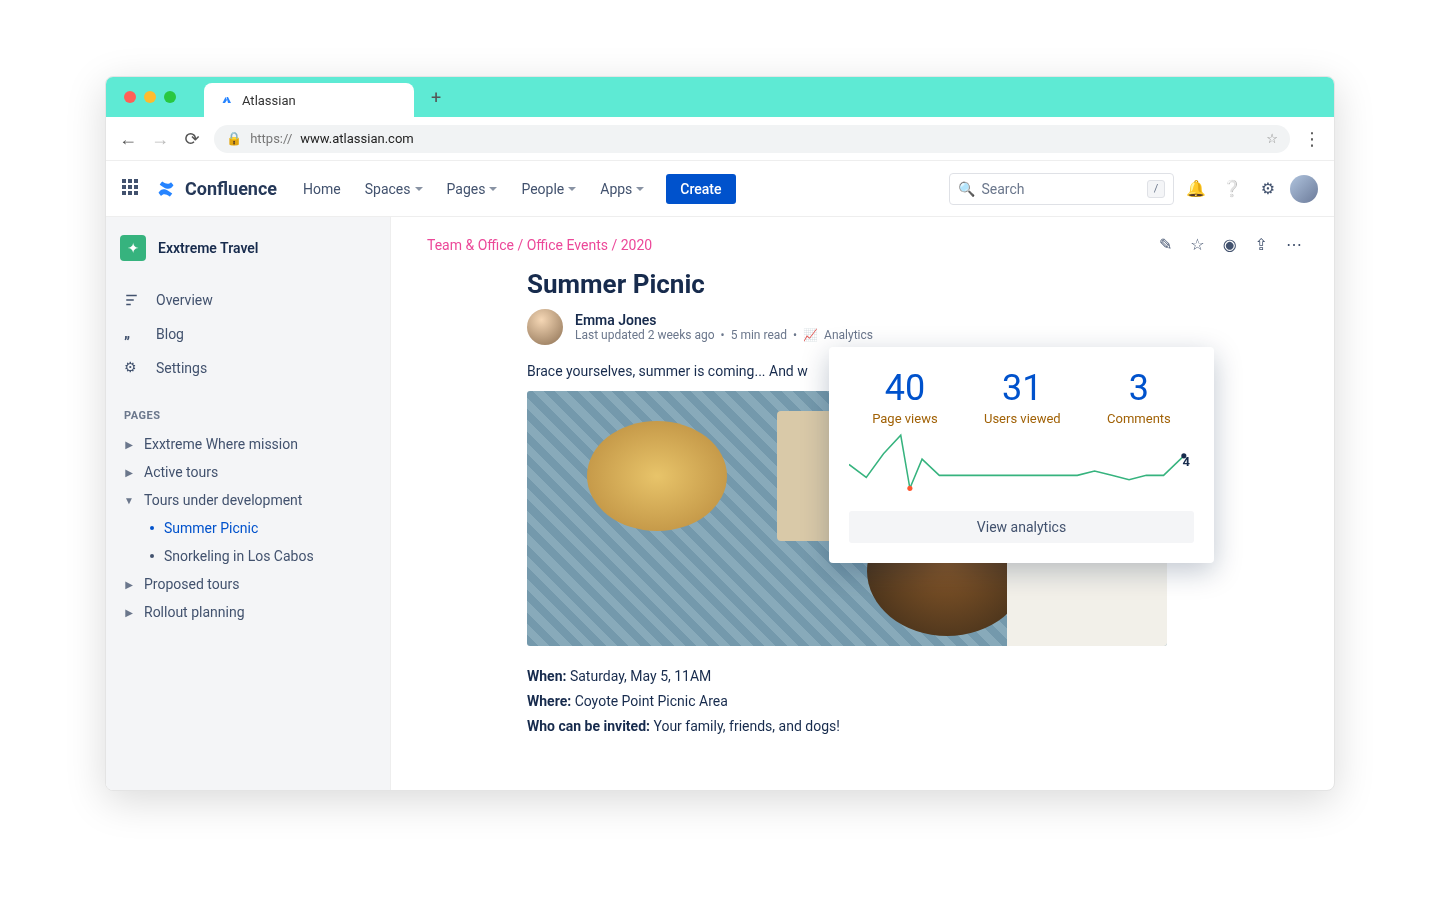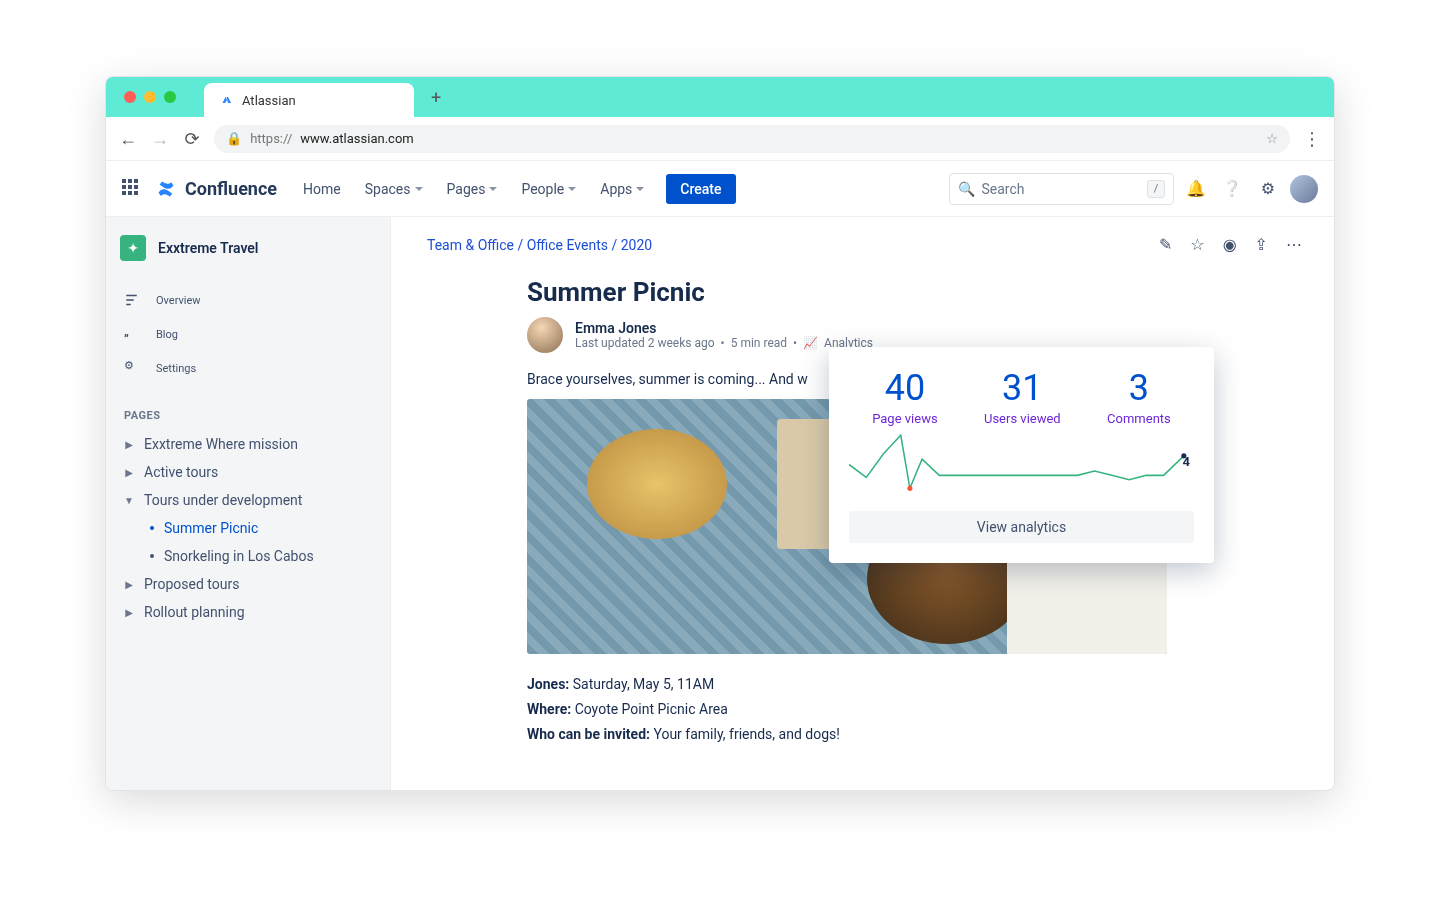--- a/index.html
+++ b/index.html
@@ -28,52 +28,52 @@
 .spacer{flex:1;}
 .search { display:flex; align-items:center; background:#fff; border:1px solid #dfe1e6; border-radius:4px; height:32px; width:225px; padding:0 8px; color:#6b778c; font-size:14px; gap:6px;}
 .search .slash{ margin-left:auto; background:#f4f5f7; border:1px solid #dfe1e6; border-radius:3px; width:18px; height:18px; display:flex; align-items:center; justify-content:center; font-size:11px;}
 .icon-btn { width:28px; height:28px; display:flex; align-items:center; justify-content:center; color:#42526e;}
 .avatar { width:28px; height:28px; border-radius:50%; background:linear-gradient(135deg,#b0c4de,#6b7a99);}
 .main { flex:1; display:flex; overflow:hidden;}
 .sidebar { width:285px; background:#f4f5f7; border-right:1px solid #eee; padding:18px 14px; overflow-y:auto;}
 .space-hdr { display:flex; align-items:center; gap:12px; margin-bottom:22px;}
 .space-ico { width:26px; height:26px; background:#36b37e; border-radius:4px; display:flex; align-items:center; justify-content:center; color:#fff; font-size:14px;}
 .space-name { font-weight:600; color:#172b4d; font-size:14px;}
-.side-item { display:flex; align-items:center; gap:14px; padding:8px 4px; color:#42526e; font-size:11px;}
+.side-item { display:flex; align-items:center; gap:14px; padding:8px 4px; color:#42526e; font-size:14px;}
 .side-item svg,.side-item .ico{width:18px;height:18px;flex-shrink:0;}
 .section-label { font-size:11px; font-weight:700; color:#6b778c; letter-spacing:0.5px; margin:24px 0 8px 4px;}
 .tree-item { display:flex; align-items:center; gap:8px; padding:6px 2px; color:#42526e; font-size:14px;}
 .tree-item .tw{width:14px; display:flex; justify-content:center; color:#6b778c; font-size:10px;}
 .sub-item { display:flex; align-items:center; gap:10px; padding:6px 0 6px 30px; color:#42526e; font-size:14px;}
 .sub-item .bullet{width:4px;height:4px;background:#42526e;border-radius:50%;}
 .sub-item.active{color:#0052cc;}
 .sub-item.active .bullet{background:#0052cc;}
 .content { flex:1; padding:20px 36px; position:relative; overflow:hidden;}
-.crumbs { color:#1d4ed8; font-size:14px; margin-bottom:24px;}
+.crumbs { color:#ec4899; font-size:14px; margin-bottom:16px;}
 .page-actions { position:absolute; right:32px; top:18px; display:flex; gap:18px; color:#42526e;}
 .title { font-size:26px; font-weight:700; color:#172b4d; margin-bottom:10px; margin-left:100px;}
 .byline { display:flex; gap:12px; margin-left:100px; align-items:center;}
 .av2{width:36px;height:36px;border-radius:50%;background:radial-gradient(circle at 40% 30%,#f5d7b5,#8b6f52);}
 .byline-txt .nm{font-weight:600;color:#172b4d;font-size:14px;}
 .byline-txt .meta{color:#6b778c;font-size:12px; display:flex; align-items:center; gap:6px;}
 .intro { margin:18px 0 12px 100px; color:#172b4d; font-size:14px;}
 .hero { margin-left:100px; width:640px; height:255px; border-radius:3px; background:
   linear-gradient(rgba(0,0,0,0.05),rgba(0,0,0,0.05)),
   repeating-linear-gradient(45deg,#7aa1b5 0 8px,#8fb3c4 8px 16px);
   position:relative; overflow:hidden;}
 .hero::before{content:"";position:absolute;left:60px;top:30px;width:140px;height:110px;background:radial-gradient(ellipse,#e8c46a,#b8893c);border-radius:50%;}
 .hero::after{content:"";position:absolute;left:250px;top:20px;width:190px;height:130px;background:#d9c9a8;border-radius:4px;}
 .hero .bowl{position:absolute;right:140px;bottom:10px;width:160px;height:130px;background:radial-gradient(circle at 50% 40%,#8b5a2a,#3a2a18);border-radius:50%;}
 .hero .plate{position:absolute;right:-20px;bottom:-10px;width:180px;height:140px;background:#f2f0e9;border-radius:10px;}
 .details{margin:18px 0 0 100px; font-size:14px; color:#172b4d; line-height:1.8;}
 .details b{font-weight:700;}
 .popover { position:absolute; right:120px; top:130px; width:385px; background:#fff; border-radius:4px; box-shadow:0 8px 28px rgba(9,30,66,0.25); padding:20px;}
 .stats{display:flex; justify-content:space-around; text-align:center; }
 .stat-val{font-size:36px; font-weight:400; color:#0052cc;}
-.stat-lbl{font-size:13px; color:#6d28d9; margin-top:2px;}
+.stat-lbl{font-size:13px; color:#a16207; margin-top:2px;}
 .spark{position:relative; height:65px; margin:6px 0 14px;}
 .spark svg{width:100%;height:100%;}
 .spark .endval{position:absolute; right:4px; top:22px; font-size:13px; font-weight:700; color:#172b4d;}
 .view-an{background:#f4f5f7; text-align:center; padding:8px; font-size:14px; color:#42526e; border-radius:3px;}
 </style>
 </head>
 <body>
 
 <div class="window">
   <div class="chrome-tabs">
@@ -229,21 +229,21 @@
             <span>Analytics</span>
           </div>
         </div>
       </div>
       <div class="intro">Brace yourselves, summer is coming... And w</div>
       <div class="hero">
         <div class="bowl"></div>
           <div class="plate"></div>
       </div>
       <div class="details">
-        <div><b>Jones:</b><span> Saturday, May 5, 11AM</span></div>
+        <div><b>When:</b><span> Saturday, May 5, 11AM</span></div>
         <div><b>Where:</b><span> Coyote Point Picnic Area</span></div>
         <div><b>Who can be invited:</b><span> Your family, friends, and dogs!</span></div>
       </div>
 
       <div class="popover">
         <div class="stats">
           <div>
             <div class="stat-val">40</div>
             <div class="stat-lbl">Page views</div>
           </div>

